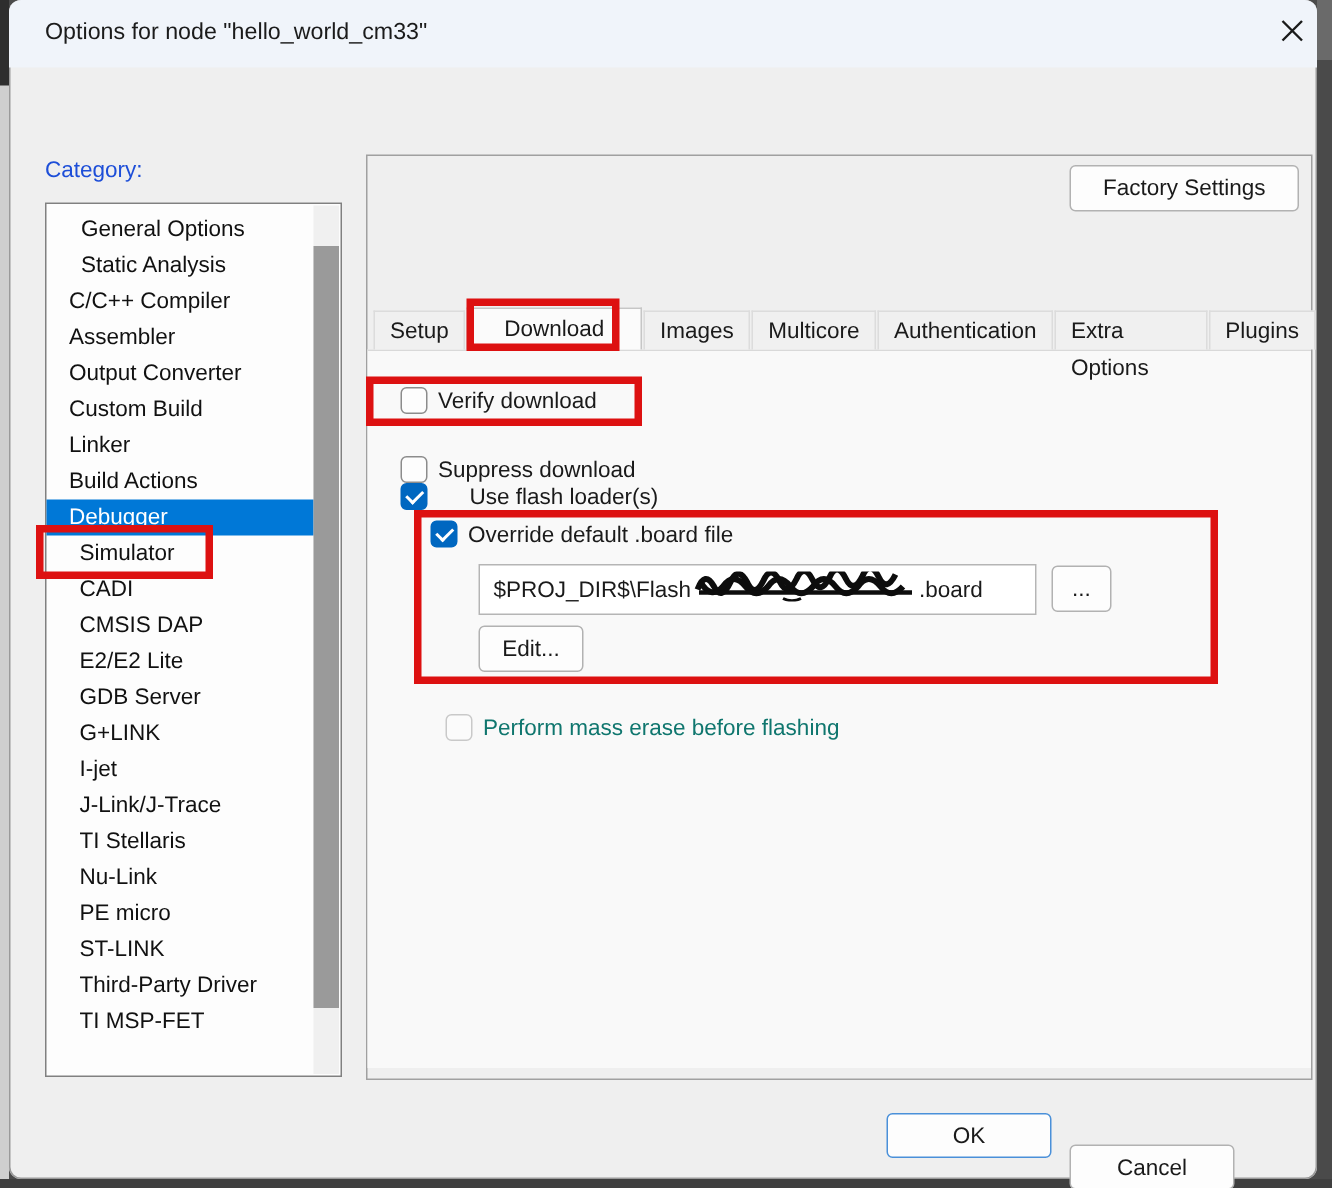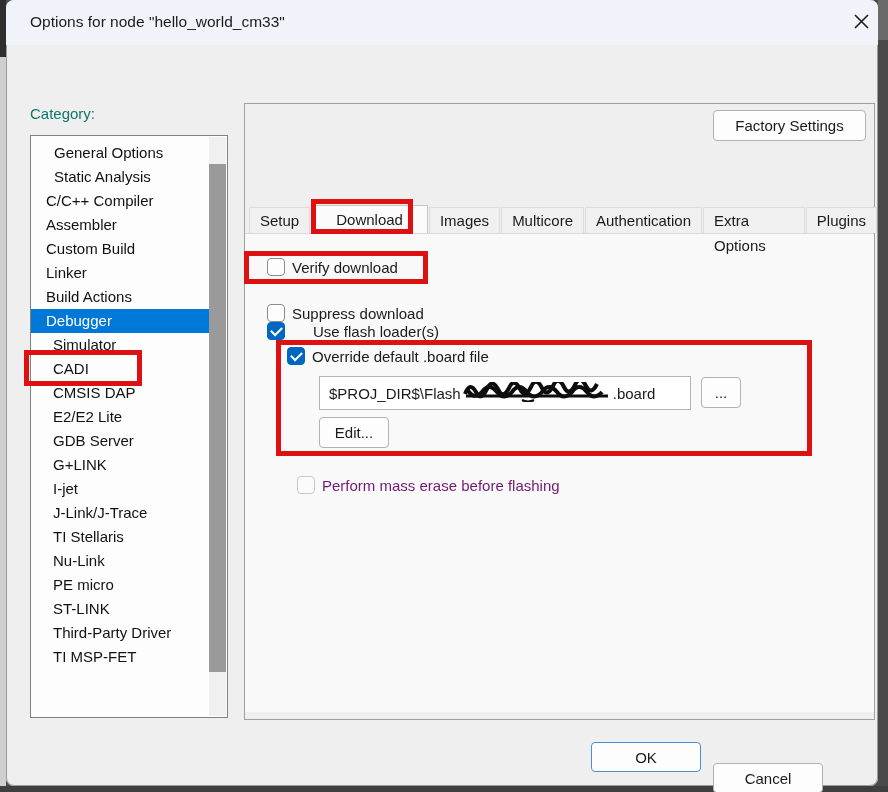--- a/index.html
+++ b/index.html
@@ -14,21 +14,21 @@
   .behind-bottom{left:0;top:786px;width:888px;height:6px;background:#3f3f3f;}
 
   
   .dialog{left:6px;top:0;width:872px;height:786px;background:#efefef;
           border-radius:8px;box-shadow:0 0 0 1px #9a9a9a inset;}
   .titlebar{left:0;top:0;width:872px;height:45px;background:#f0f4fa;border-radius:8px 8px 0 0;}
   .title{left:24px;top:13px;font-size:15.5px;color:#1b1b1b;white-space:pre;}
   .closebtn{left:840px;top:8px;width:30px;height:30px;display:flex;align-items:center;justify-content:center;}
 
   
-  .cat-label{left:24px;top:105px;font-size:15px;color:#0f766e;}
+  .cat-label{left:24px;top:105px;font-size:15px;color:#1d4ed8;}
   .listbox{left:24px;top:135px;width:198px;height:583px;background:#fdfdfd;border:1px solid #808080;box-sizing:border-box;}
   .list-items{position:absolute;left:0;top:5px;right:17px;}
   .lrow{height:24px;line-height:24px;font-size:15px;color:#111;white-space:nowrap;overflow:hidden;}
   .lvl0{padding-left:23px;} .lvl1{padding-left:15px;} .lvl2{padding-left:22px;}
   .lrow.selected{background:#0078d7;color:#fff;}
   .vscroll{position:absolute;top:1px;right:1px;width:17px;height:579px;background:#f0f0f0;}
   .vthumb{position:absolute;left:0;top:27px;width:17px;height:508px;background:#9a9a9a;}
 
   
   .groupbox{left:238px;top:103px;width:631px;height:617px;border:1px solid #a0a0a0;box-sizing:border-box;background:#efefef;}
@@ -42,21 +42,21 @@
        border:1px solid #dcdcdc;border-bottom:none;margin-right:1px;box-sizing:border-box;}
   .tab.active{height:28px;line-height:27px;background:#fbfbfb;border-color:#c6c6c6;padding:0 24px;}
   .pane{left:239px;top:233px;width:629px;height:478px;background:#f9f9f9;border-top:1px solid #d9d9d9;z-index:1;}
 
   
   .cbrow{display:flex;align-items:center;gap:7px;font-size:15px;color:#1a1a1a;z-index:3;}
   .cb{width:18px;height:18px;box-sizing:border-box;border:1px solid #8c8c8c;border-radius:4px;background:#fdfdfd;flex:none;
       display:flex;align-items:center;justify-content:center;}
   .cb.checked{background:#0067c0;border-color:#0067c0;}
   .cb .tick{width:9px;height:5px;border-left:2px solid #fff;border-bottom:2px solid #fff;transform:rotate(-45deg) translate(1px,-1px);}
-  .cbrow.disabled{color:#701a75;}
+  .cbrow.disabled{color:#0f766e;}
   .cbrow.disabled .cb{border-color:#c9c9c9;background:#fbfbfb;}
 
   .field{left:313px;top:376px;width:372px;height:34px;background:#fff;border:1px solid #b5b5b5;box-sizing:border-box;
          display:flex;align-items:center;padding:16px 9px;font-size:15px;color:#1a1a1a;z-index:3;white-space:pre;}
   .scribble{display:inline-block;margin:0 1px;vertical-align:middle;}
   .browse{left:695px;top:377px;width:40px;height:31px;z-index:3;}
   .editbtn{left:313px;top:417px;width:70px;height:31px;z-index:3;}
 
   
   .anno{border:5px solid #dd1111;box-sizing:border-box;z-index:5;pointer-events:none;}
@@ -91,20 +91,21 @@
   </div>
 
   <div class="abs cat-label">Category:</div>
 
   <div class="abs listbox">
     <div class="list-items">
         <div class="lrow lvl0">General Options</div>
         <div class="lrow lvl0">Static Analysis</div>
         <div class="lrow lvl1">C/C++ Compiler</div>
         <div class="lrow lvl1">Assembler</div>
+        <div class="lrow lvl1">Output Converter</div>
         <div class="lrow lvl1">Custom Build</div>
         <div class="lrow lvl1">Linker</div>
         <div class="lrow lvl1">Build Actions</div>
         <div class="lrow lvl1 selected">Debugger</div>
         <div class="lrow lvl2">Simulator</div>
         <div class="lrow lvl2">CADI</div>
         <div class="lrow lvl2">CMSIS DAP</div>
         <div class="lrow lvl2">E2/E2 Lite</div>
         <div class="lrow lvl2">GDB Server</div>
         <div class="lrow lvl2">G+LINK</div>

